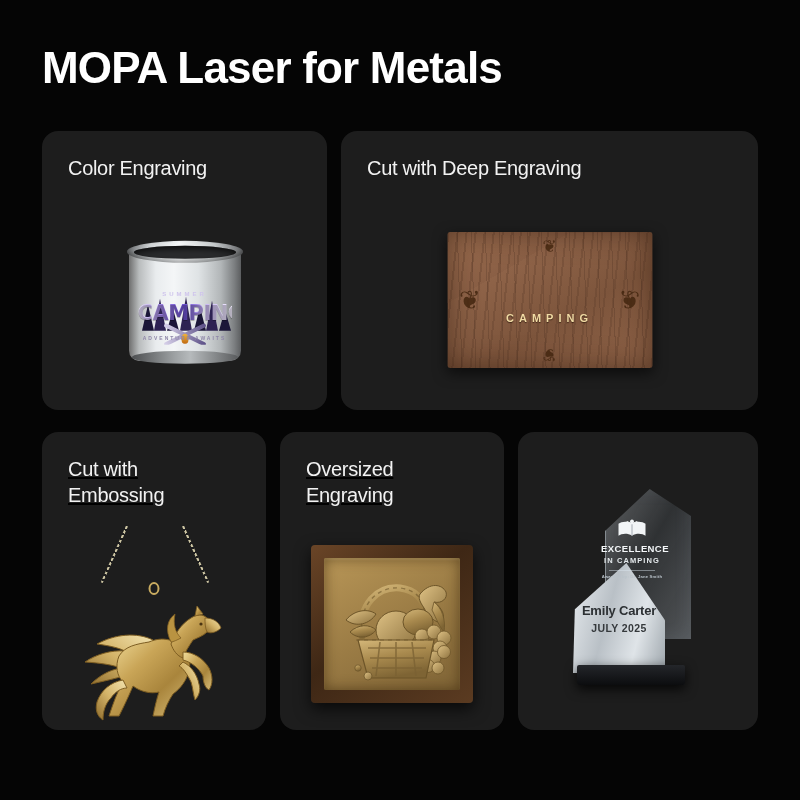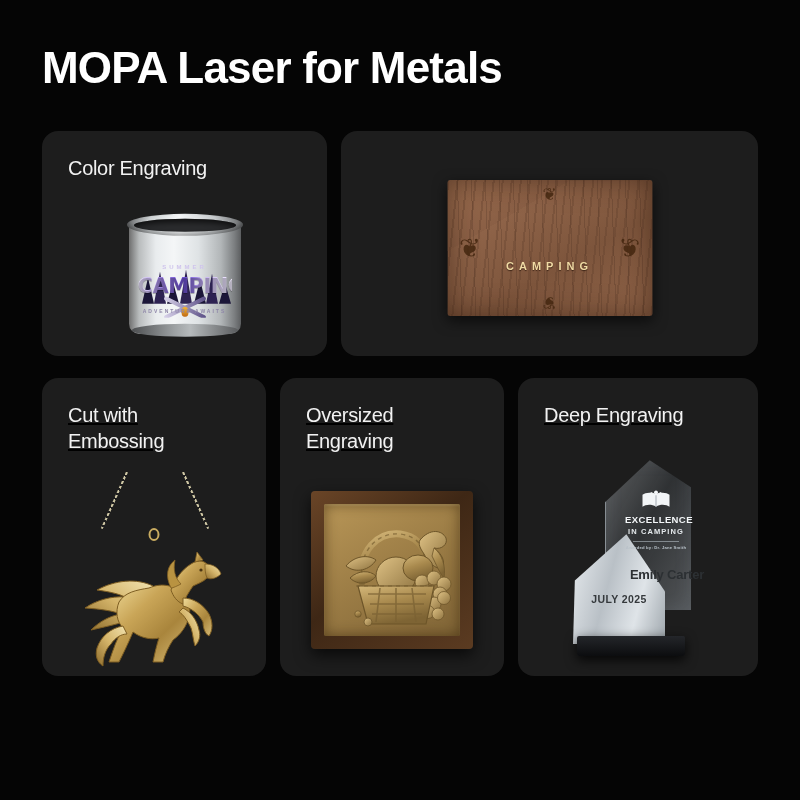--- a/index.html
+++ b/index.html
@@ -15,21 +15,21 @@
   .hero-title {
     font-size:44px; font-weight:700; color:#ffffff;
     letter-spacing:-0.8px; line-height:1; margin-top:4px;
   }
   .hero-sub {
     font-size:21px; font-weight:500; color:#9b9b9b;
     margin-top:26px; letter-spacing:-0.2px;
   }
 
   .grid-row { display:flex; gap:14px; }
-  .row-top { margin-top:41px; height:225px;justify-content:flex-end; }
+  .row-top { margin-top:41px; height:279px;justify-content:flex-end; }
   .row-bottom { margin-top:22px; height:298px;text-decoration:underline; }
 
   .card {
     background:#1d1d1d; border-radius:16px;
     position:relative; overflow:hidden;
     display:flex; flex-direction:column;
   }
   .card-1 { width:285px; }
   .card-2 { flex:1; }
   .card-3 { width:224px; }
@@ -174,29 +174,29 @@
     position:absolute; left:10px; top:78px; width:92px; height:110px;
     background:linear-gradient(105deg,#e9edf0,#b9c0c6 40%,#dfe4e8 70%,#9fa7ad);
     clip-path:polygon(58% 0%, 100% 52%, 100% 100%, 0% 100%, 2% 42%);
     box-shadow:0 4px 14px rgba(0,0,0,.55);
   }
   .award-base {
     position:absolute; left:14px; bottom:0px; width:108px; height:20px;
     background:linear-gradient(#24262a,#0c0d0f);
     border-radius:2px; box-shadow:0 4px 12px rgba(0,0,0,.8);
   }
-  .award-badge { position:absolute; left:62px; top:34px; width:62px; text-align:center; }
+  .award-badge { position:absolute; left:38px; top:34px; width:62px; text-align:center; }
   .book-ico { width:30px; height:20px; margin:0 auto 4px; display:block; }
   .award-t1 { font-size:9.5px; font-weight:800; color:#f4f7f9; letter-spacing:.4px; }
   .award-t2 { font-size:7.5px; font-weight:700; color:#e4e9ec; letter-spacing:1.1px; margin-top:2px; }
   .award-rule { width:46px; height:1px; background:rgba(220,230,240,.45); margin:5px auto 3px; }
   .award-t3 { font-size:4.2px; font-weight:600; color:#b9c2c9; letter-spacing:.2px; }
   .award-name {
-    position:absolute; left:14px; top:111px; width:84px; text-align:center;
-    font-size:13px; font-weight:700; color:#2c3033; letter-spacing:-0.2px;margin-left:48px;
+    position:absolute; left:14px; top:118px; width:84px; text-align:center;
+    font-size:13px; font-weight:700; color:#2c3033; letter-spacing:-0.2px;
   }
   .award-date {
     position:absolute; left:14px; top:137px; width:84px; text-align:center;
     font-size:10.5px; font-weight:700; color:#35393c; letter-spacing:.4px;
   }
 </style>
 </head>
 <body>
 
 <div class="page">
@@ -227,20 +227,21 @@
             <div class="flame"></div>
             <div class="mug-sub-bot">ADVENTURE AWAITS</div>
           </div>
           <div class="mug-rim"></div>
           <div class="mug-bottom"></div>
         </div>
       </div>
     </div>
 
     <div class="card card-2">
+      <div class="card-title">Cut with Deep Engraving</div>
       <div class="card-art">
         <div class="plaque-wrap">
           <div class="plaque">
             <div class="scroll left">❦</div>
             <div class="scroll right">❦</div>
             <div class="scroll top">❦</div>
             <div class="scroll bot">❦</div>
             <div class="plaque-studio">CAMPING</div>
           </div>
         </div>
@@ -363,21 +364,20 @@
 
               <circle cx="44" cy="118" r="4" fill="url(#emb2)" stroke="#6d5529" stroke-width="0.8"></circle>
               <circle cx="34" cy="110" r="3.2" fill="url(#emb)" stroke="#6d5529" stroke-width="0.8"></circle>
             </svg>
           </div>
         </div>
       </div>
     </div>
 
     <div class="card card-5">
-      <div class="card-title">Deep Engraving</div>
       <div class="card-art">
         <div class="award-wrap">
           <div class="award-sail"></div>
           <div class="award-front"></div>
           <div class="award-base"></div>
 
           <div class="award-badge">
             <svg class="book-ico" viewBox="0 0 40 26">
               <path d="M20 6 C14 2 6 3 2 6 L2 22 C6 19 14 18 20 22 C26 18 34 19 38 22 L38 6 C34 3 26 2 20 6 Z" fill="#f2f5f7"></path>
               <path d="M20 6 L20 22" stroke="#9aa3a9" stroke-width="1.2"></path>

